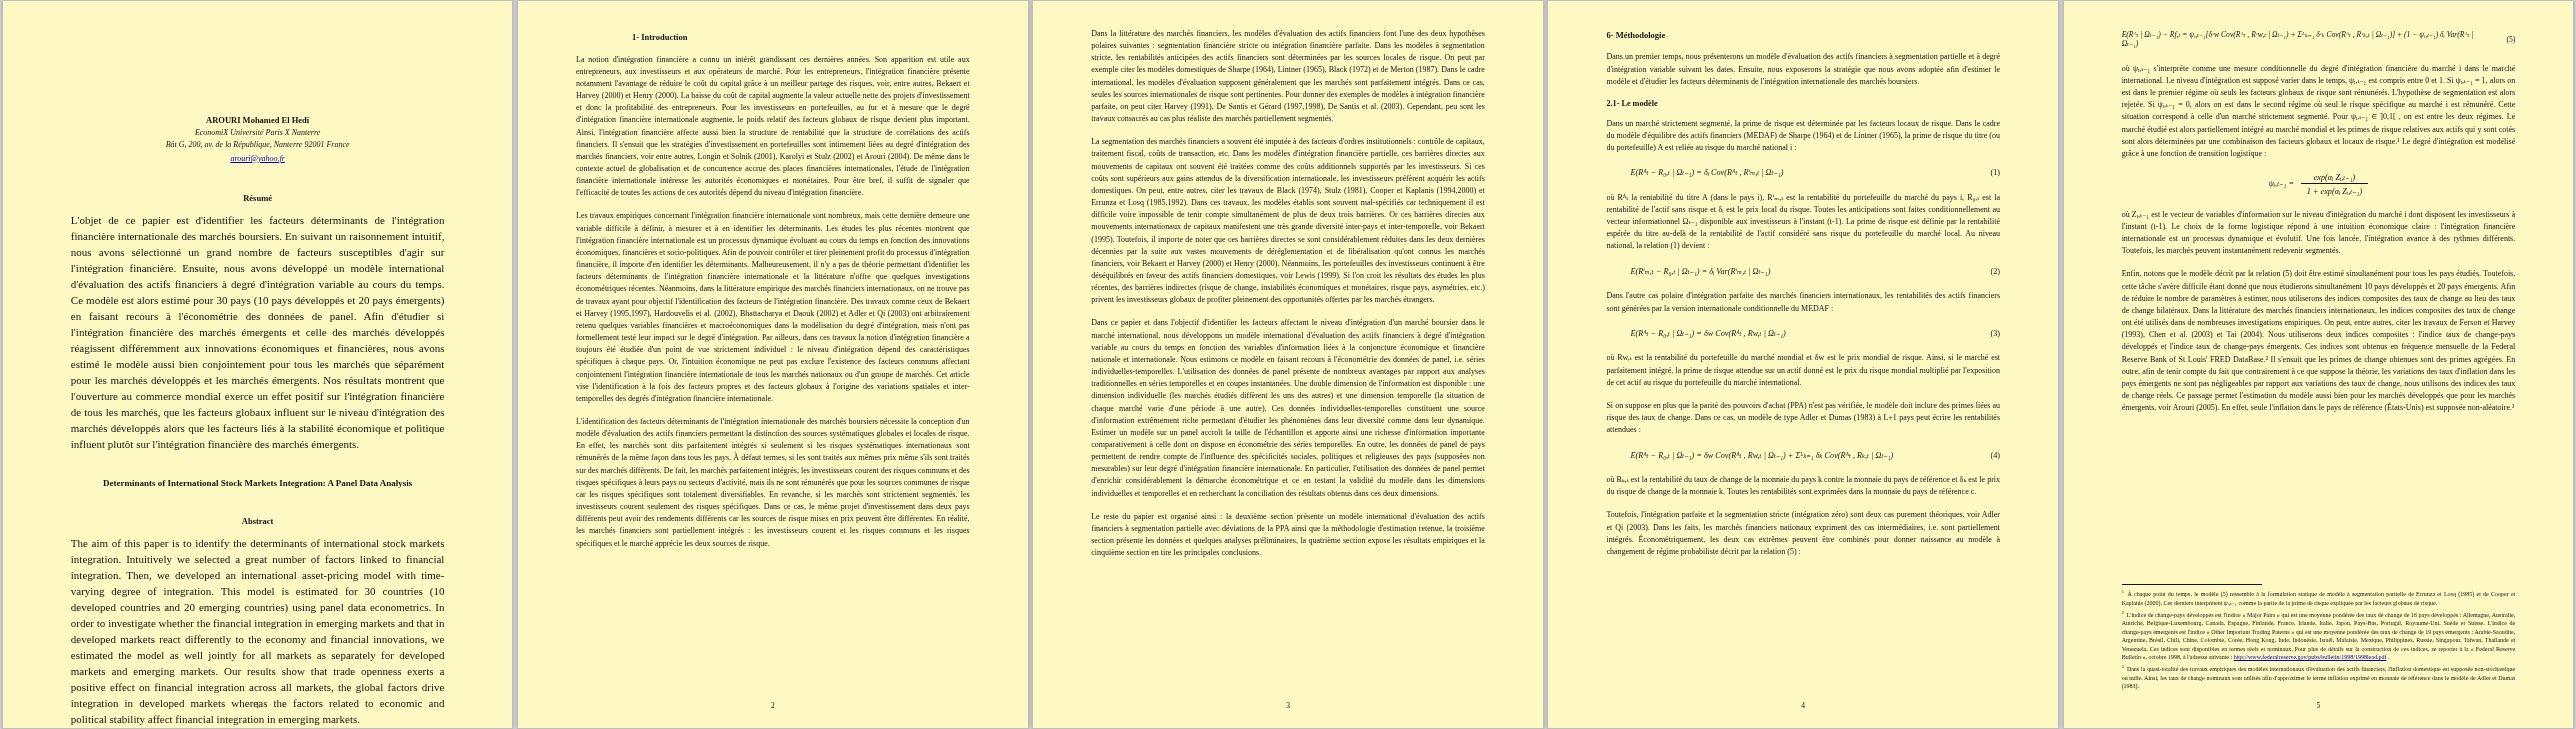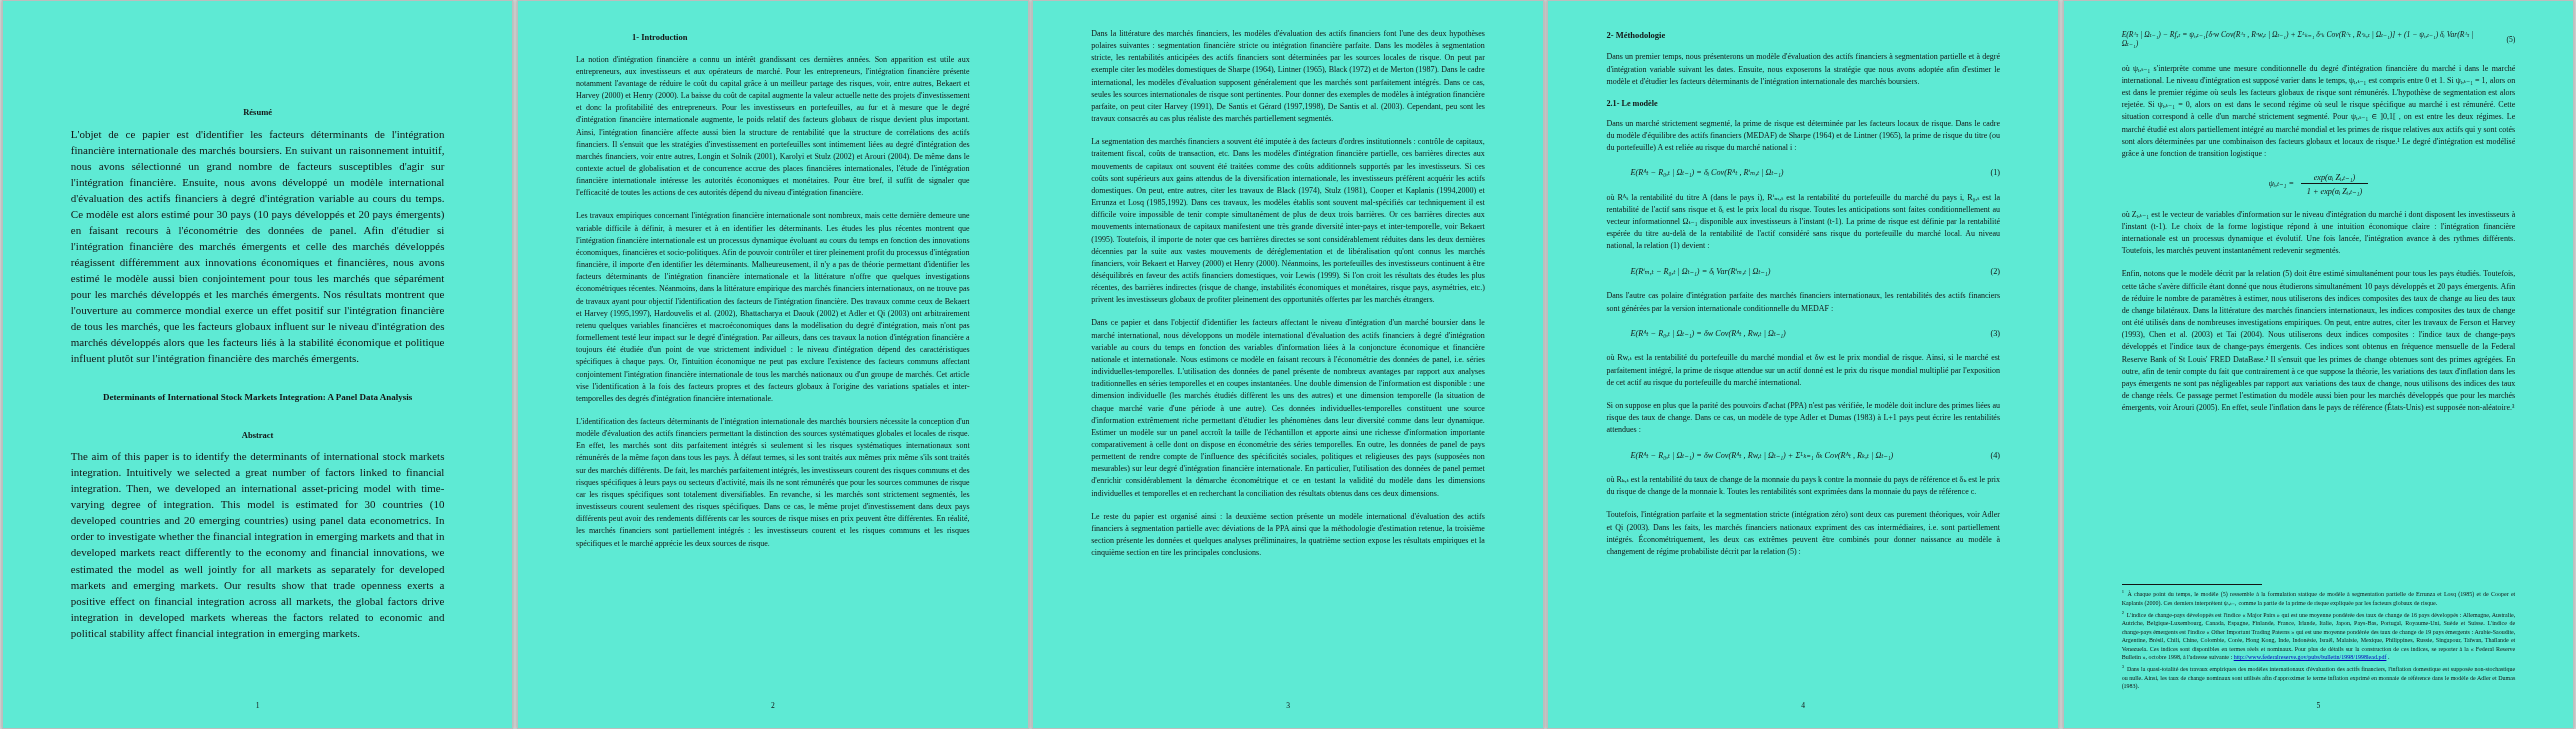--- a/index.html
+++ b/index.html
@@ -6,21 +6,21 @@
   html,body { width:2576px; height:729px; }
   body {
     background:#d6d6d6;
     font-family:"Liberation Serif","DejaVu Serif",serif;
     color:#141414;
   }
   .spread { display:flex; width:2576px; height:729px; gap:3.6px; padding:0 1.8px; }
   .page {
     position:relative;
     width:512px; height:729px;
-    background:#5eead4;
+    background:#fef9c3;
     border:0.6px solid #bdbdbd;
     box-shadow:0 0 3px rgba(0,0,0,.25);
     overflow:hidden;
     padding:27px 58px 58px 58px;
   }
   .page1 { padding:78px 68px 58px 68px; text-align:center; }
 
   
   .fr-title {
     font-size:11px; font-weight:bold; font-style:italic;
@@ -76,20 +76,26 @@
     position:absolute; bottom:18px; left:0; right:0;
     text-align:center; font-size:7.6px;
   }
 </style>
 </head>
 <body>
 
 <div class="spread">
 
   <section class="page page1">
+    <div class="author-block">
+      <div class="author-name">AROURI Mohamed El Hedi</div>
+      <div class="affil">EconomiX Université Paris X Nanterre</div>
+      <div class="affil">Bât G, 200, av. de la République, Nanterre 92001 France</div>
+      <a class="email">arouri@yahoo.fr</a>
+    </div>
     <h2 class="sec-center">Résumé</h2>
     <p class="abstract-fr">L'objet de ce papier est d'identifier les facteurs déterminants de l'intégration financière internationale des marchés boursiers. En suivant un raisonnement intuitif, nous avons sélectionné un grand nombre de facteurs susceptibles d'agir sur l'intégration financière. Ensuite, nous avons développé un modèle international d'évaluation des actifs financiers à degré d'intégration variable au cours du temps. Ce modèle est alors estimé pour 30 pays (10 pays développés et 20 pays émergents) en faisant recours à l'économétrie des données de panel. Afin d'étudier si l'intégration financière des marchés émergents et celle des marchés développés réagissent différemment aux innovations économiques et financières, nous avons estimé le modèle aussi bien conjointement pour tous les marchés que séparément pour les marchés développés et les marchés émergents. Nos résultats montrent que l'ouverture au commerce mondial exerce un effet positif sur l'intégration financière de tous les marchés, que les facteurs globaux influent sur le niveau d'intégration des marchés développés alors que les facteurs liés à la stabilité économique et politique influent plutôt sur l'intégration financière des marchés émergents.</p>
     <h2 class="en-title">Determinants of International Stock Markets Integration: A Panel Data Analysis</h2>
     <h2 class="sec-center">Abstract</h2>
     <p class="abstract-en">The aim of this paper is to identify the determinants of international stock markets integration. Intuitively we selected a great number of factors linked to financial integration. Then, we developed an international asset-pricing model with time-varying degree of integration. This model is estimated for 30 countries (10 developed countries and 20 emerging countries) using panel data econometrics. In order to investigate whether the financial integration in emerging markets and that in developed markets react differently to the economy and financial innovations, we estimated the model as well jointly for all markets as separately for developed markets and emerging markets. Our results show that trade openness exerts a positive effect on financial integration across all markets, the global factors drive integration in developed markets whereas the factors related to economic and political stability affect financial integration in emerging markets.</p>
     <div class="pageno">1</div>
   </section>
 
   <section class="page">
     <h2 class="h-intro">1- Introduction</h2>
@@ -101,21 +107,21 @@
 
   <section class="page">
     <p class="body-text">Dans la littérature des marchés financiers, les modèles d'évaluation des actifs financiers font l'une des deux hypothèses polaires suivantes : segmentation financière stricte ou intégration financière parfaite. Dans les modèles à segmentation stricte, les rentabilités anticipées des actifs financiers sont déterminées par les sources locales de risque. On peut par exemple citer les modèles domestiques de Sharpe (1964), Lintner (1965), Black (1972) et de Merton (1987). Dans le cadre international, les modèles d'évaluation supposent généralement que les marchés sont parfaitement intégrés. Dans ce cas, seules les sources internationales de risque sont pertinentes. Pour donner des exemples de modèles à intégration financière parfaite, on peut citer Harvey (1991), De Santis et Gérard (1997,1998), De Santis et al. (2003). Cependant, peu sont les travaux consacrés au cas plus réaliste des marchés partiellement segmentés.</p>
     <p class="body-text">La segmentation des marchés financiers a souvent été imputée à des facteurs d'ordres institutionnels : contrôle de capitaux, traitement fiscal, coûts de transaction, etc. Dans les modèles d'intégration financière partielle, ces barrières directes aux mouvements de capitaux ont souvent été traitées comme des coûts additionnels supportés par les investisseurs. Si ces coûts sont supérieurs aux gains attendus de la diversification internationale, les investisseurs préfèrent acquérir les actifs domestiques. On peut, entre autres, citer les travaux de Black (1974), Stulz (1981), Cooper et Kaplanis (1994,2000) et Errunza et Losq (1985,1992). Dans ces travaux, les modèles établis sont souvent mal-spécifiés car techniquement il est difficile voire impossible de tenir compte simultanément de plus de deux trois barrières. Or ces barrières directes aux mouvements internationaux de capitaux manifestent une très grande diversité inter-pays et inter-temporelle, voir Bekaert (1995). Toutefois, il importe de noter que ces barrières directes se sont considérablement réduites dans les deux dernières décennies par la suite aux vastes mouvements de déréglementation et de libéralisation qu'ont connus les marchés financiers, voir Bekaert et Harvey (2000) et Henry (2000). Néanmoins, les portefeuilles des investisseurs continuent à être déséquilibrés en faveur des actifs financiers domestiques, voir Lewis (1999). Si l'on croit les résultats des études les plus récentes, des barrières indirectes (risque de change, instabilités économiques et monétaires, risque pays, asymétries, etc.) privent les investisseurs globaux de profiter pleinement des opportunités offertes par les marchés étrangers.</p>
     <p class="body-text">Dans ce papier et dans l'objectif d'identifier les facteurs affectant le niveau d'intégration d'un marché boursier dans le marché international, nous développons un modèle international d'évaluation des actifs financiers à degré d'intégration variable au cours du temps en fonction des variables d'information liées à la conjoncture économique et financière nationale et internationale. Nous estimons ce modèle en faisant recours à l'économétrie des données de panel, i.e. séries individuelles-temporelles. L'utilisation des données de panel présente de nombreux avantages par rapport aux analyses traditionnelles en séries temporelles et en coupes instantanées. Une double dimension de l'information est disponible : une dimension individuelle (les marchés étudiés diffèrent les uns des autres) et une dimension temporelle (la situation de chaque marché varie d'une période à une autre). Ces données individuelles-temporelles constituent une source d'information extrêmement riche permettant d'étudier les phénomènes dans leur diversité comme dans leur dynamique. Estimer un modèle sur un panel accroît la taille de l'échantillon et apporte ainsi une richesse d'information importante comparativement à celle dont on dispose en économétrie des séries temporelles. En outre, les données de panel de pays permettent de rendre compte de l'influence des spécificités sociales, politiques et religieuses des pays (supposées non mesurables) sur leur degré d'intégration financière internationale. En particulier, l'utilisation des données de panel permet d'enrichir considérablement la démarche économétrique et ce en testant la validité du modèle dans les dimensions individuelles et temporelles et en recherchant la conciliation des résultats obtenus dans ces deux dimensions.</p>
     <p class="body-text">Le reste du papier est organisé ainsi : la deuxième section présente un modèle international d'évaluation des actifs financiers à segmentation partielle avec déviations de la PPA ainsi que la méthodologie d'estimation retenue, la troisième section présente les données et quelques analyses préliminaires, la quatrième section expose les résultats empiriques et la cinquième section en tire les principales conclusions.</p>
     <div class="pageno">3</div>
   </section>
 
   <section class="page">
-    <h2 class="h-sec">2- Méthodologie</h2>
+    <h2 class="h-sec">6- Méthodologie</h2>
     <p class="body-text">Dans un premier temps, nous présenterons un modèle d'évaluation des actifs financiers à segmentation partielle et à degré d'intégration variable suivant les dates. Ensuite, nous exposerons la stratégie que nous avons adoptée afin d'estimer le modèle et d'étudier les facteurs déterminants de l'intégration internationale des marchés boursiers.</p>
     <h3 class="h-subsec">2.1- Le modèle</h3>
     <p class="body-text">Dans un marché strictement segmenté, la prime de risque est déterminée par les facteurs locaux de risque. Dans le cadre du modèle d'équilibre des actifs financiers (MEDAF) de Sharpe (1964) et de Lintner (1965), la prime de risque du titre (ou du portefeuille) A est reliée au risque du marché national i :</p>
     <div class="equation">
       <span class="eq-body">E(Rᴬₜ − R₀,ₜ | Ωₜ₋₁) = δᵢ Cov(Rᴬₜ , Rⁱₘ,ₜ | Ωₜ₋₁)</span>
       <span class="eq-no">(1)</span>
     </div>
     <p class="body-text">où Rᴬₜ la rentabilité du titre A (dans le pays i), Rⁱₘ,ₜ est la rentabilité du portefeuille du marché du pays i, R₀,ₜ est la rentabilité de l'actif sans risque et δᵢ est le prix local du risque. Toutes les anticipations sont faites conditionnellement au vecteur informationnel Ωₜ₋₁ disponible aux investisseurs à l'instant (t-1). La prime de risque est définie par la rentabilité espérée du titre au-delà de la rentabilité de l'actif considéré sans risque du portefeuille du marché local. Au niveau national, la relation (1) devient :</p>
     <div class="equation">
       <span class="eq-body">E(Rⁱₘ,ₜ − R₀,ₜ | Ωₜ₋₁) = δᵢ Var(Rⁱₘ,ₜ | Ωₜ₋₁)</span>

